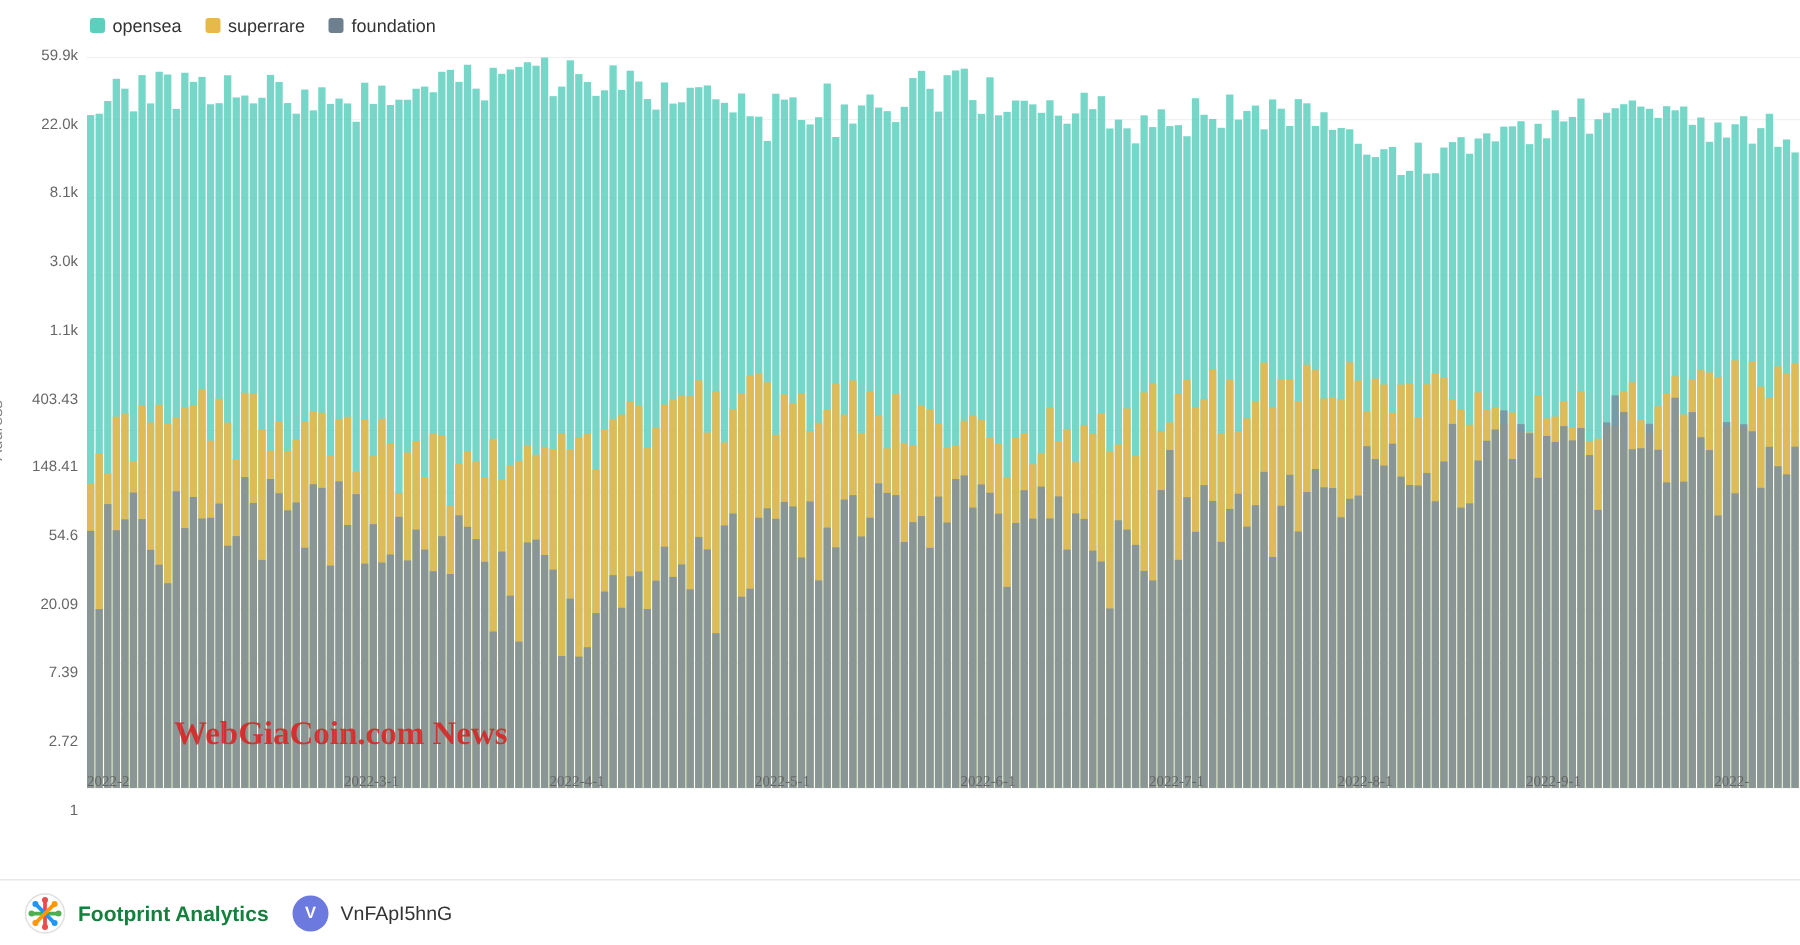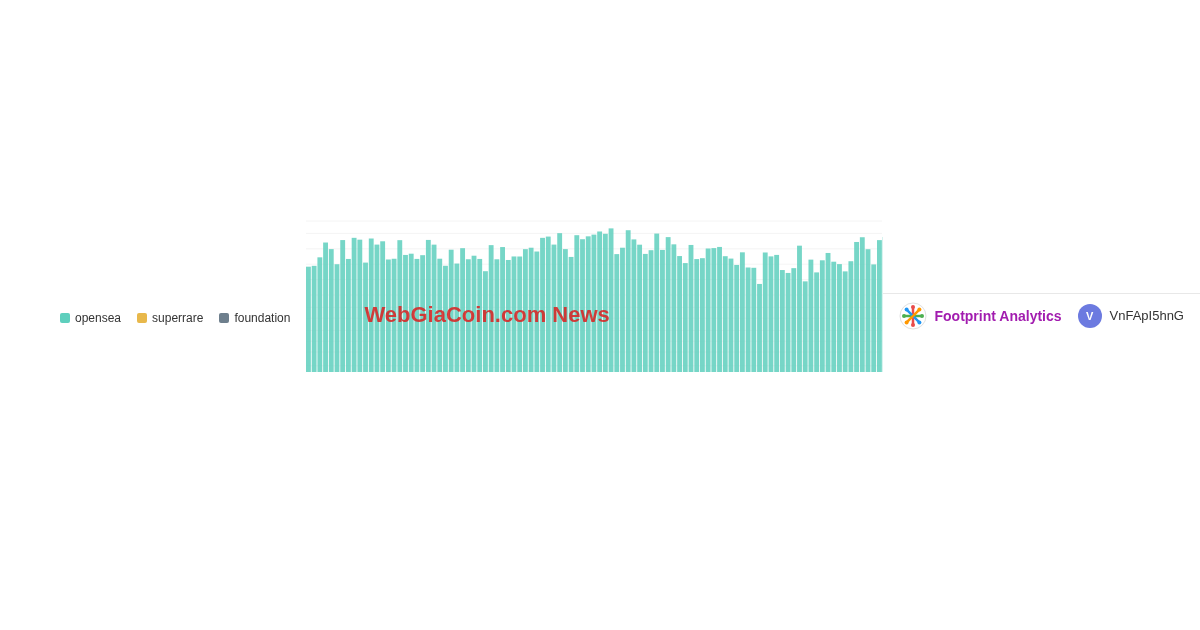--- a/index.html
+++ b/index.html
@@ -8,23 +8,22 @@
       height: 630px;
       background: #fff;
       font-family: -apple-system, BlinkMacSystemFont, 'Segoe UI', sans-serif;
       overflow: hidden;
     }
 
     .chart-container {
       width: 1200px;
       height: 630px;
       display: flex;
-      flex-direction: row;
+      flex-direction: column;
       position: relative;
-      align-items: center;
     }
 
     .legend {
       display: flex;
       align-items: center;
       gap: 16px;
       padding: 10px 16px 4px 60px;
       font-size: 12px;
       color: #333;
     }
@@ -67,20 +66,21 @@
       transform: translateY(-50%) rotate(-90deg);
       font-size: 11px;
       color: #888;
       white-space: nowrap;
     }
 
     .chart-body {
       flex: 1;
       position: relative;
       overflow: hidden;
+      font-family: Liberation Serif, serif;
     }
 
     .chart-svg {
       width: 100%;
       height: 100%;
     }
 
     .footer {
       height: 44px;
       border-top: 1px solid #e8e8e8;
@@ -90,21 +90,21 @@
       gap: 16px;
       background: #fff;
     }
 
     .footer-logo {
       display: flex;
       align-items: center;
       gap: 8px;
       font-size: 14px;
       font-weight: 600;
-      color: #a21caf;
+      color: #15803d;
     }
 
     .logo-icon {
       width: 28px;
       height: 28px;
     }
 
     .footer-user {
       display: flex;
       align-items: center;
@@ -157,20 +157,35 @@
       <span>superrare</span>
     </div>
     <div class="legend-item">
       <div class="legend-dot" style="background:#6e7f8d;"></div>
       <span>foundation</span>
     </div>
   </div>
 
   <div class="chart-area">
 
+    <div class="y-axis">
+      <span class="y-axis-label">Address</span>
+      <span>59.9k</span>
+      <span>22.0k</span>
+      <span>8.1k</span>
+      <span>3.0k</span>
+      <span>1.1k</span>
+      <span>403.43</span>
+      <span>148.41</span>
+      <span>54.6</span>
+      <span>20.09</span>
+      <span>7.39</span>
+      <span>2.72</span>
+      <span>1</span>
+    </div>
 
     <div class="chart-body">
       
       <div class="news-watermark">WebGiaCoin.com News</div>
 
       <svg class="chart-svg" id="mainChart">
 
         <line class="grid-line" x1="0" y1="2%" x2="100%" y2="2%"></line>
         <line class="grid-line" x1="0" y1="10%" x2="100%" y2="10%"></line>
         <line class="grid-line" x1="0" y1="20%" x2="100%" y2="20%"></line>
@@ -783,20 +798,31 @@
           <rect x="1124.87" y="282.84303411600365" width="4.8534999999999995" height="214.43696588399632" fill="#7a8fa0" opacity="0.85"></rect>
           <rect x="1130.58" y="65.01419173606868" width="4.8534999999999995" height="432.26580826393126" fill="#5ecfbd" opacity="0.85"></rect>
           <rect x="1130.58" y="220.62976873966178" width="4.8534999999999995" height="276.65023126033816" fill="#e8b84b" opacity="0.9"></rect>
           <rect x="1130.58" y="288.2773559723413" width="4.8534999999999995" height="209.00264402765868" fill="#7a8fa0" opacity="0.85"></rect>
           <rect x="1136.29" y="73.61617879142332" width="4.8534999999999995" height="423.6638212085767" fill="#5ecfbd" opacity="0.85"></rect>
           <rect x="1136.29" y="214.51067073524877" width="4.8534999999999995" height="282.7693292647512" fill="#e8b84b" opacity="0.9"></rect>
           <rect x="1136.29" y="269.82391661260283" width="4.8534999999999995" height="227.45608338739714" fill="#7a8fa0" opacity="0.85"></rect>
         </svg>
 
       
+      <div style="position:absolute;bottom:0;left:0;right:0;height:30px;display:flex;align-items:flex-start;font-size:10px;color:#666;">
+        <span style="position:absolute;left:0%;">2022-2</span>
+        <span style="position:absolute;left:15%;">2022-3-1</span>
+        <span style="position:absolute;left:27%;">2022-4-1</span>
+        <span style="position:absolute;left:39%;">2022-5-1</span>
+        <span style="position:absolute;left:51%;">2022-6-1</span>
+        <span style="position:absolute;left:62%;">2022-7-1</span>
+        <span style="position:absolute;left:73%;">2022-8-1</span>
+        <span style="position:absolute;left:84%;">2022-9-1</span>
+        <span style="position:absolute;left:95%;">2022-</span>
+      </div>
     </div>
   </div>
 
   <div class="footer">
     <div class="footer-logo">
 
       <svg class="logo-icon" viewBox="0 0 28 28">
         <circle cx="14" cy="14" r="13" fill="none" stroke="#e0e0e0" stroke-width="1"></circle>
         <g transform="translate(14,14)">
           <line x1="0" y1="-9" x2="0" y2="9" stroke="#e84c4c" stroke-width="2.5"></line>

